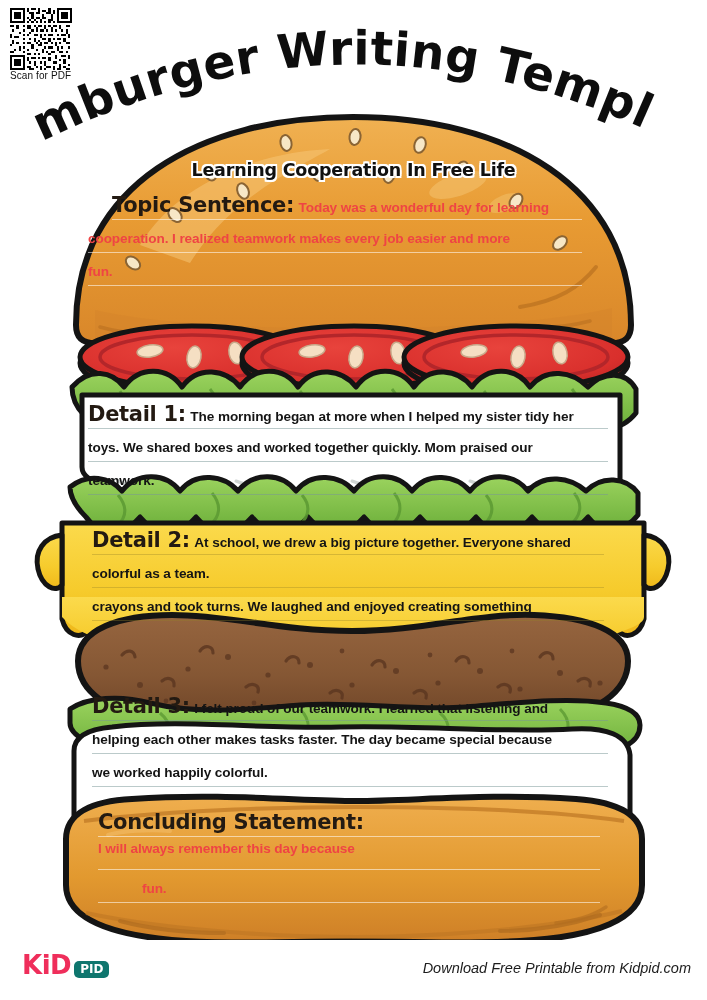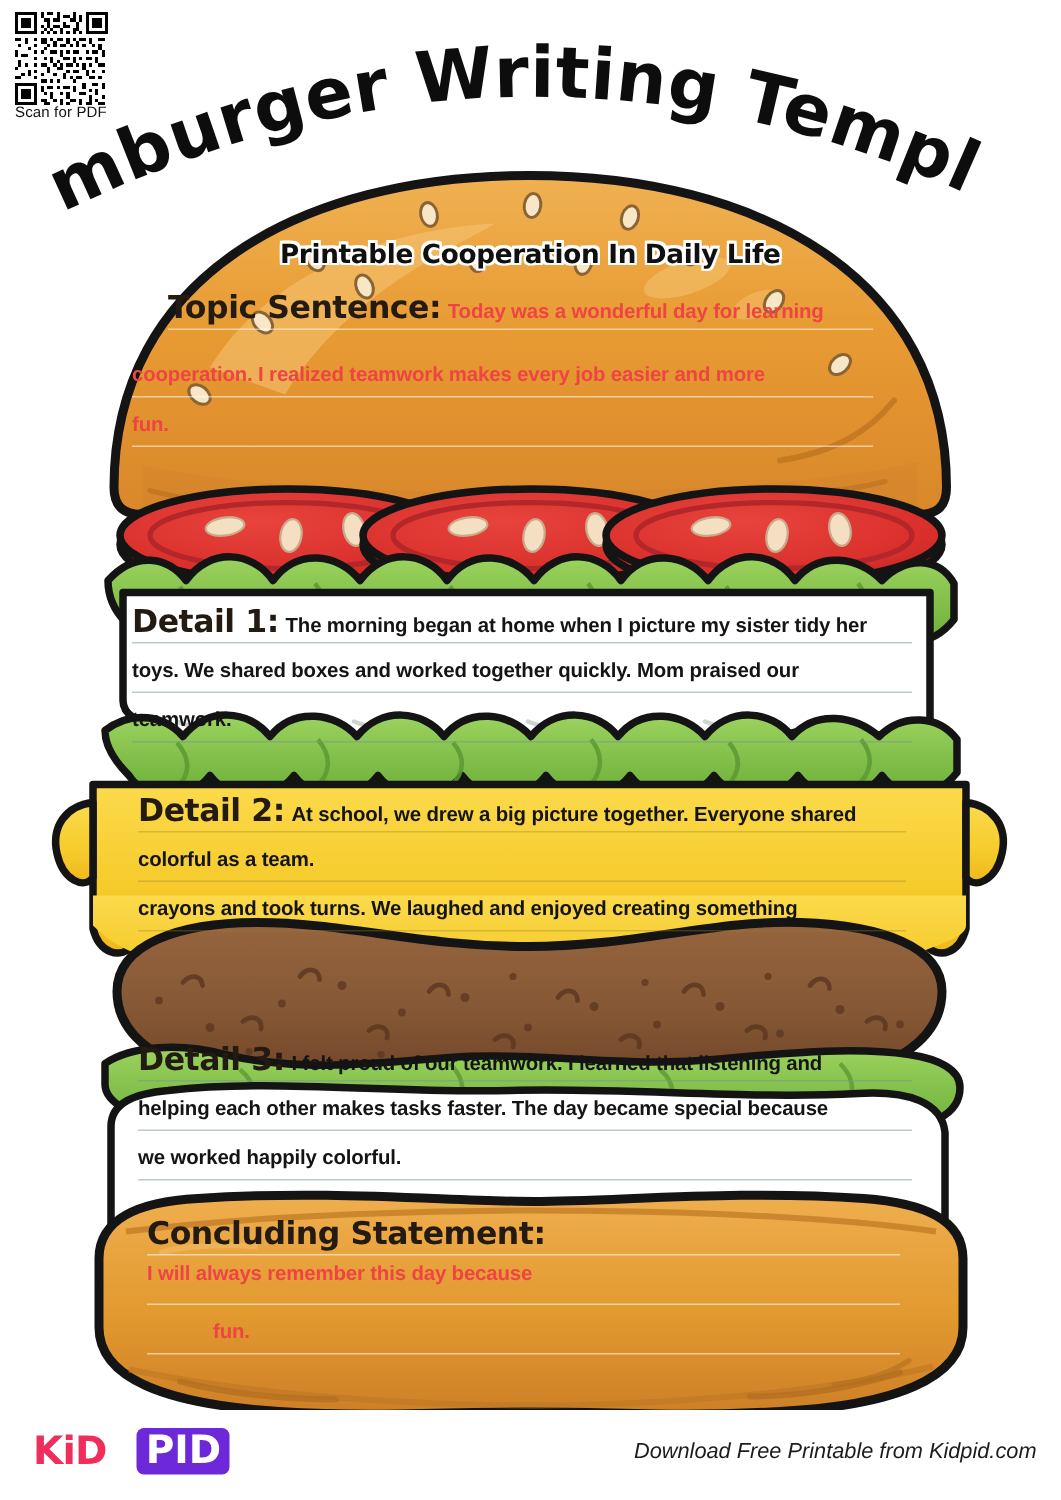--- a/index.html
+++ b/index.html
@@ -135,37 +135,37 @@
     left: 0;
     top: 946px;
     width: 707px;
     height: 46px;
   }
   .logo {
     position: absolute;
     left: 22px;
     top: 6px;
     display: flex;
-    align-items: center;
-    gap: 20px;
+    align-items: flex-end;
+    gap: 3px;
   }
   .logo-kid {
     font-family: "DejaVu Sans", sans-serif;
     font-size: 26px;
     font-weight: bold;
     color: #ef2e5b;
     letter-spacing: -0.5px;
     line-height: 1;
   }
   .logo-pid {
     font-family: "DejaVu Sans", sans-serif;
-    font-size: 26px;
+    font-size: 12px;
     font-weight: bold;
     color: #ffffff;
-    background: #6d28d9;
+    background: #0f766e;
     border-radius: 5px;
     padding: 2px 6px 3px 6px;
     letter-spacing: 0px;
     line-height: 1;
   }
   .footer-note {
     position: absolute;
     right: 16px;
     top: 14px;
     font-family: "Liberation Sans", sans-serif;
@@ -608,43 +608,43 @@
     <path d="M 84,726 C 180,714 300,712 356,712 C 420,712 540,714 624,726" fill="none" stroke="#C07925" stroke-width="4" opacity="0.75"></path>
     <path d="M 86,818 C 180,838 300,842 356,842 C 420,842 540,836 622,816" fill="none" stroke="#BE7723" stroke-width="4" opacity="0.6"></path>
     <path d="M 120,826 C 150,834 190,838 224,838" fill="none" stroke="#B26E20" stroke-width="4" stroke-linecap="round" opacity="0.75"></path>
     <path d="M 500,836 C 534,836 570,830 600,820" fill="none" stroke="#B26E20" stroke-width="4" stroke-linecap="round" opacity="0.75"></path>
     <path d="M 556,828 C 576,826 594,820 606,812" fill="none" stroke="#B26E20" stroke-width="3.5" stroke-linecap="round" opacity="0.6"></path>
     <path d="M 108,740 C 120,736 150,734 170,736" fill="none" stroke="#F2BD6A" stroke-width="4" stroke-linecap="round" opacity="0.55"></path>
   </g>
 </svg>
 </div>
 
-<div class="banner-title">Printable Cooperation In Daily Life</div>
+<div class="banner-title">Learning Cooperation In Free Life</div>
 
 <div class="section on-bun" id="sec-topic">
   <span class="line">
     <span class="rule"></span>
     <span class="label">Topic Sentence:</span>
     <span class="txt">Today was a wonderful day for learning</span>
   </span>
-  <span class="line" style="margin-left:-24px;width:494px;display:block;margin-top:12px;">
+  <span class="line" style="margin-left:-24px;width:494px;display:block;">
     <span class="rule"></span>
     <span class="txt">cooperation. I realized teamwork makes every job easier and more</span>
   </span>
   <span class="line" style="margin-left:-24px;width:494px;display:block;">
     <span class="rule"></span>
     <span class="txt">fun.</span>
   </span>
 </div>
 
 <div class="section on-white" id="sec-d1">
   <span class="line">
     <span class="rule"></span>
     <span class="label">Detail 1:</span>
-    <span class="txt">The morning began at home when I picture my sister tidy her</span>
+    <span class="txt">The morning began at more when I helped my sister tidy her</span>
   </span>
   <span class="line">
     <span class="rule"></span>
     <span class="txt">toys. We shared boxes and worked together quickly. Mom praised our</span>
   </span>
   <span class="line">
     <span class="rule"></span>
     <span class="txt">teamwork.</span>
   </span>
 </div>

